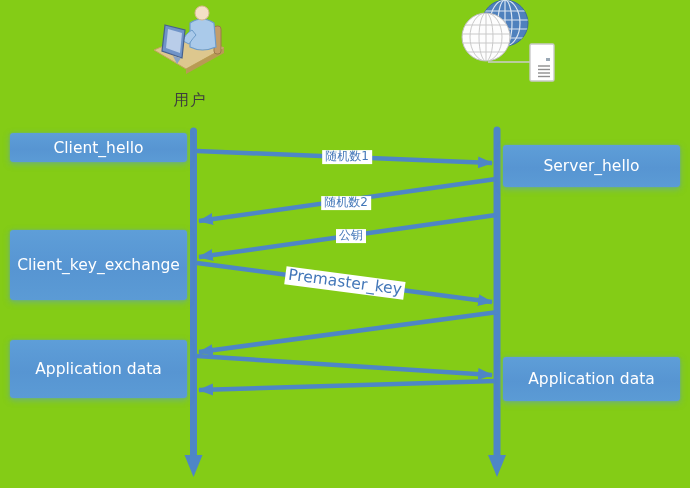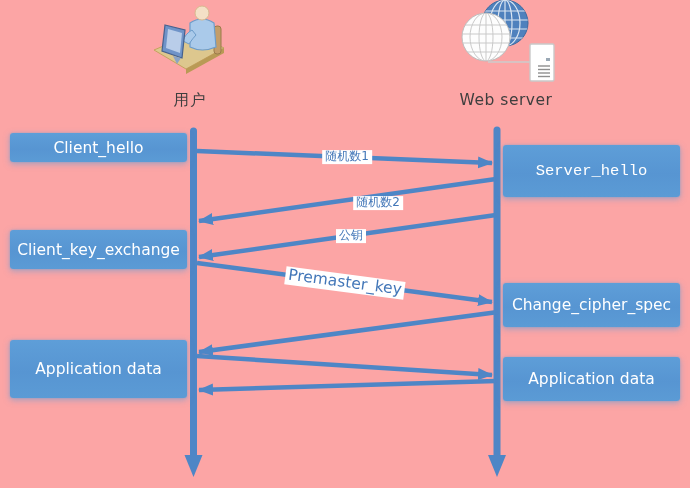--- a/index.html
+++ b/index.html
@@ -1,19 +1,19 @@
 <!DOCTYPE html>
 <html><head>
 <meta charset="utf-8">
 <style>
   html,body{margin:0;padding:0;background:#ffffff;}
   .stage{
     position:relative;
     width:690px;height:488px;
-    background:#fca5a5;
+    background:#84cc16;
     overflow:hidden;
     font-family:"DejaVu Sans","Liberation Sans",sans-serif;
   }
   .layer{position:absolute;left:0;top:0;width:690px;height:488px;}
   .icon{position:absolute;}
 
   
   .actor-label{
     position:absolute;
     transform:translate(-50%,-50%);
@@ -155,28 +155,26 @@
     <rect x="96" y="58" width="4" height="3" fill="#9aa8b5"></rect>
     <g stroke="#8f8f8f" stroke-width="1.4">
       <line x1="88" y1="66" x2="100" y2="66"></line>
       <line x1="88" y1="69.5" x2="100" y2="69.5"></line>
       <line x1="88" y1="73" x2="100" y2="73"></line>
       <line x1="88" y1="76.5" x2="100" y2="76.5"></line>
     </g>
   </svg>
 
   <div class="actor-label" style="left:190px;top:100px;">用户</div>
-  <div class="actor-label" style="left:506px;top:100px;letter-spacing:0.5px;">Web server</div>
 
   <div class="box left" style="top:133px;height:29px;">Client_hello</div>
-  <div class="box left" style="top:230px;height:39px;">Client_key_exchange</div>
+  <div class="box left" style="top:230px;height:70px;">Client_key_exchange</div>
   <div class="box left" style="top:340px;height:58px;">Application data</div>
 
-  <div class="box right" style="top:145px;height:52px;font-family:Liberation Mono, monospace;">Server_hello</div>
-  <div class="box right" style="top:283px;height:44px;">Change_cipher_spec</div>
+  <div class="box right" style="top:145px;height:42px;">Server_hello</div>
   <div class="box right" style="top:357px;height:44px;">Application data</div>
 
   <div class="msg-label" style="left:347px;top:157px;">随机数1</div>
-  <div class="msg-label" style="left:346px;top:203px;margin-left:32px;">随机数2</div>
+  <div class="msg-label" style="left:346px;top:203px;">随机数2</div>
   <div class="msg-label" style="left:351px;top:236px;font-family:Liberation Serif, serif;">公钥</div>
   <div class="msg-label latin tilted" style="left:345px;top:283px;">Premaster_key</div>
 
 </div>
 
 </body></html>

